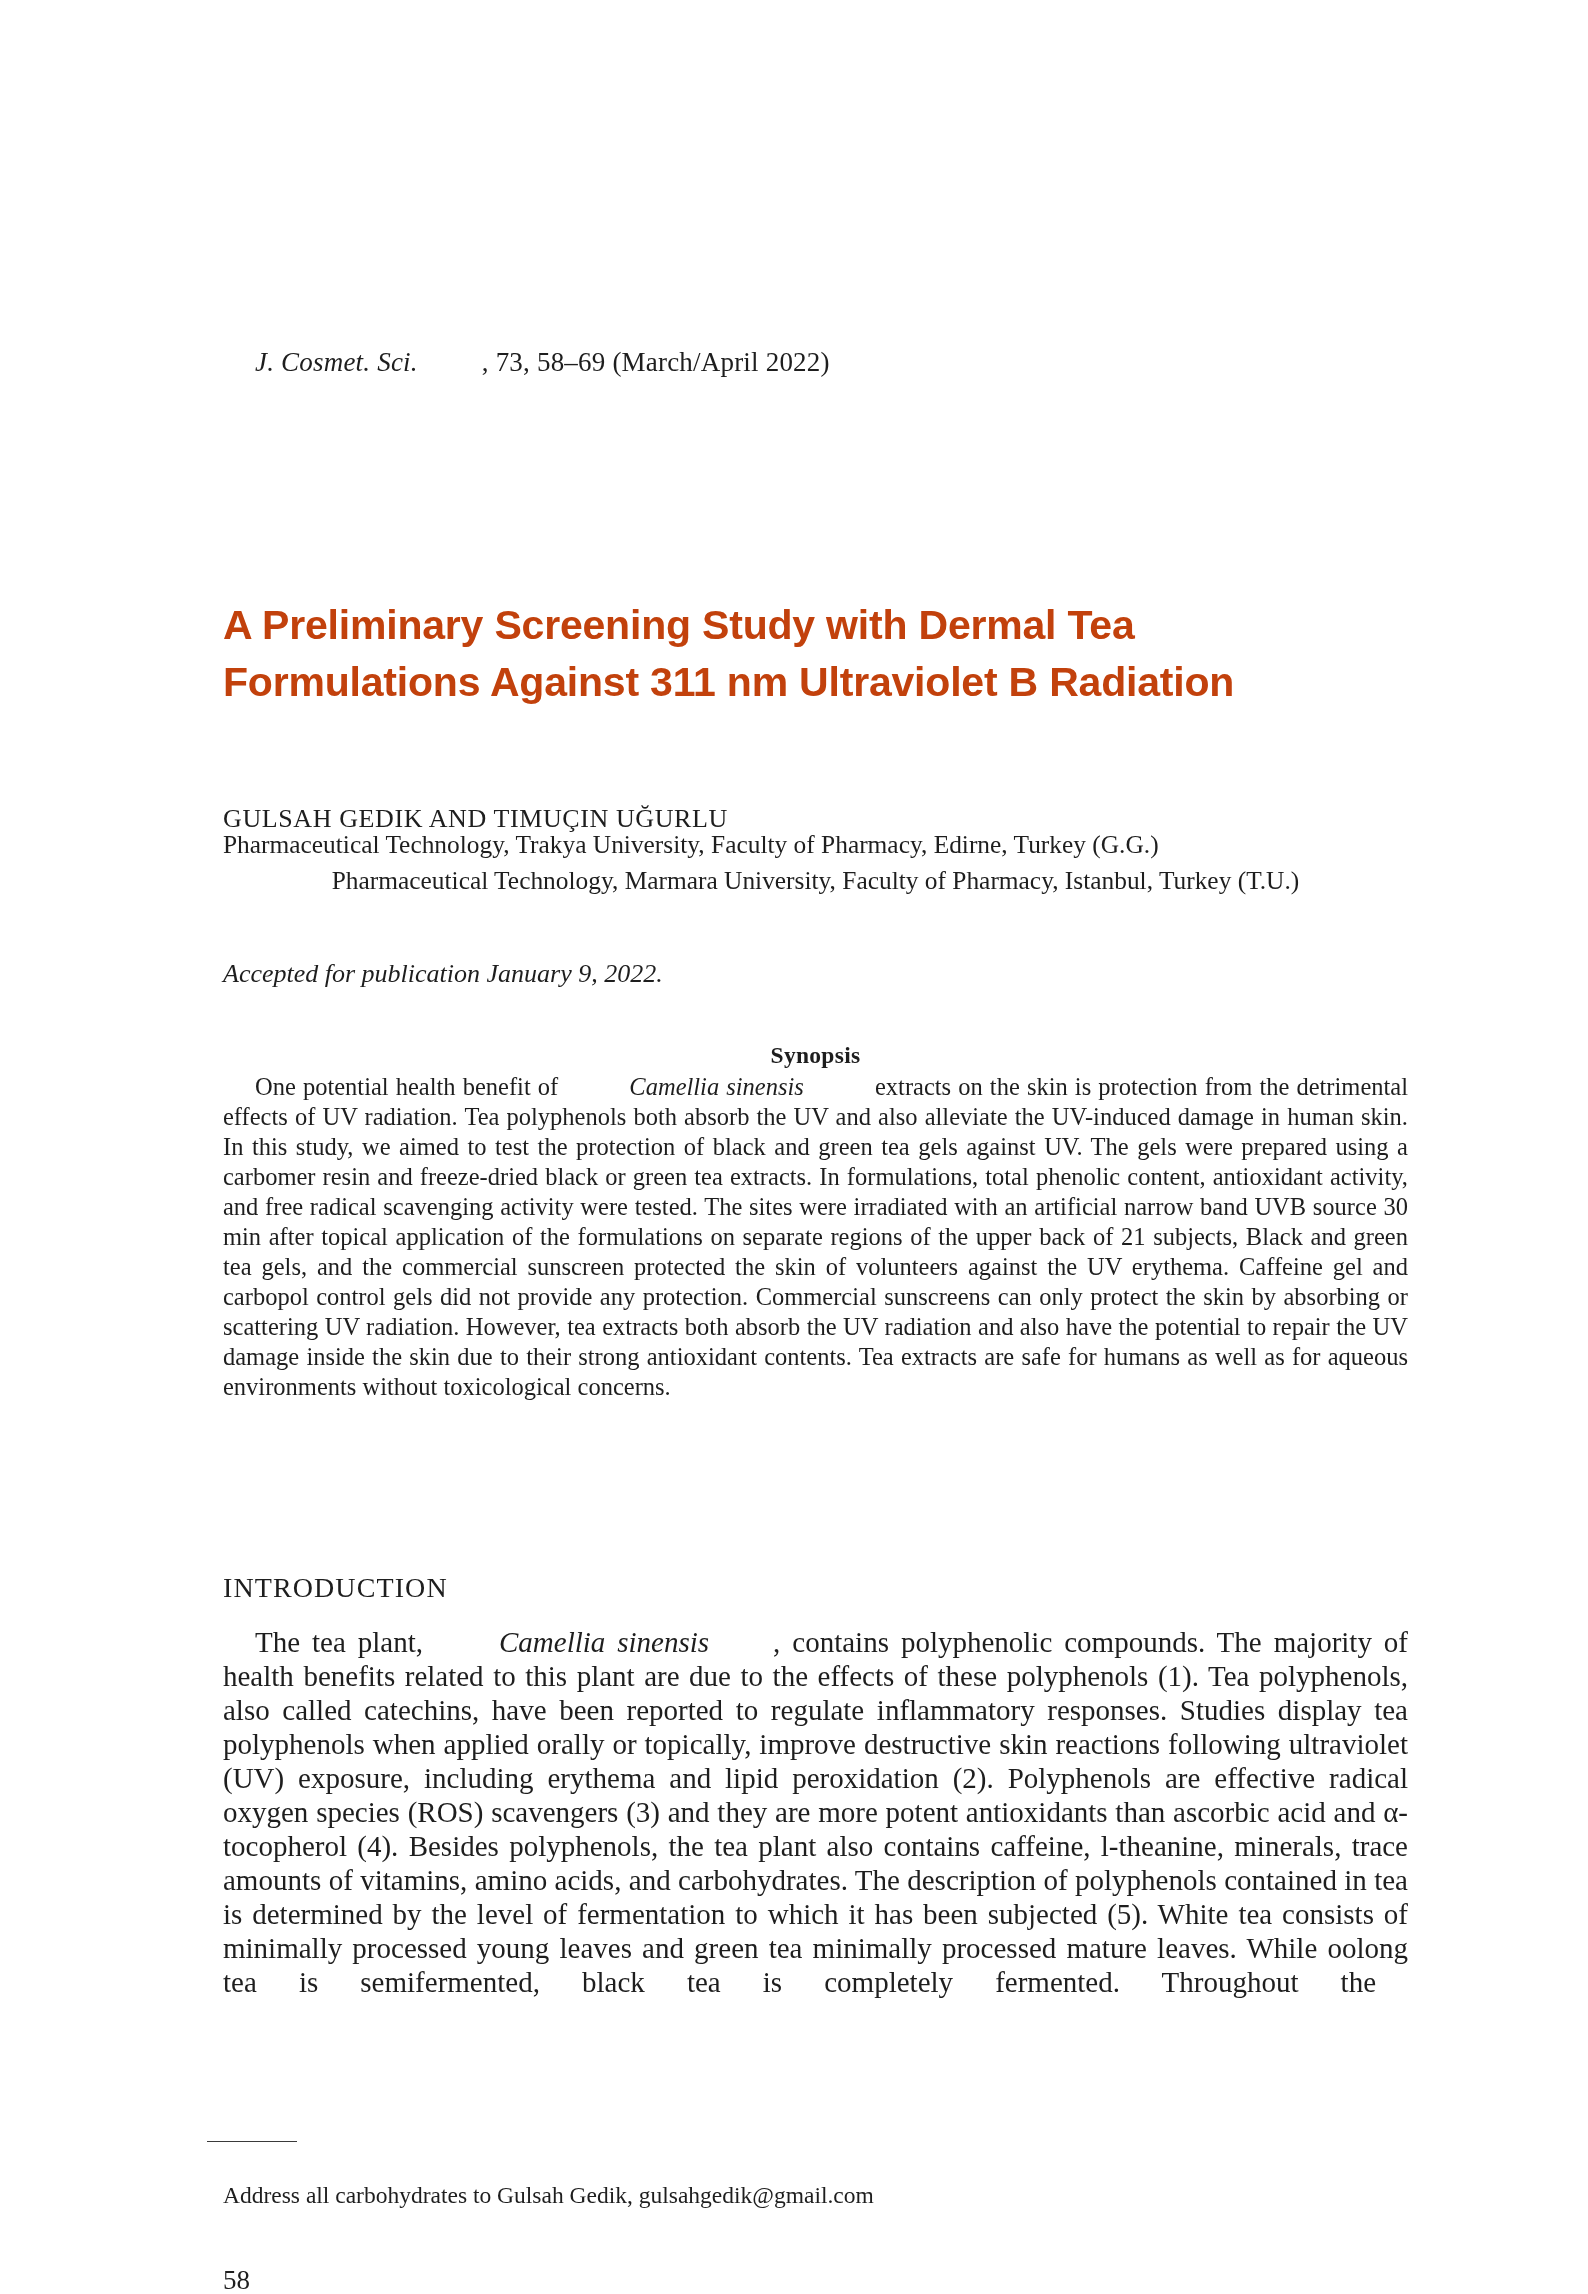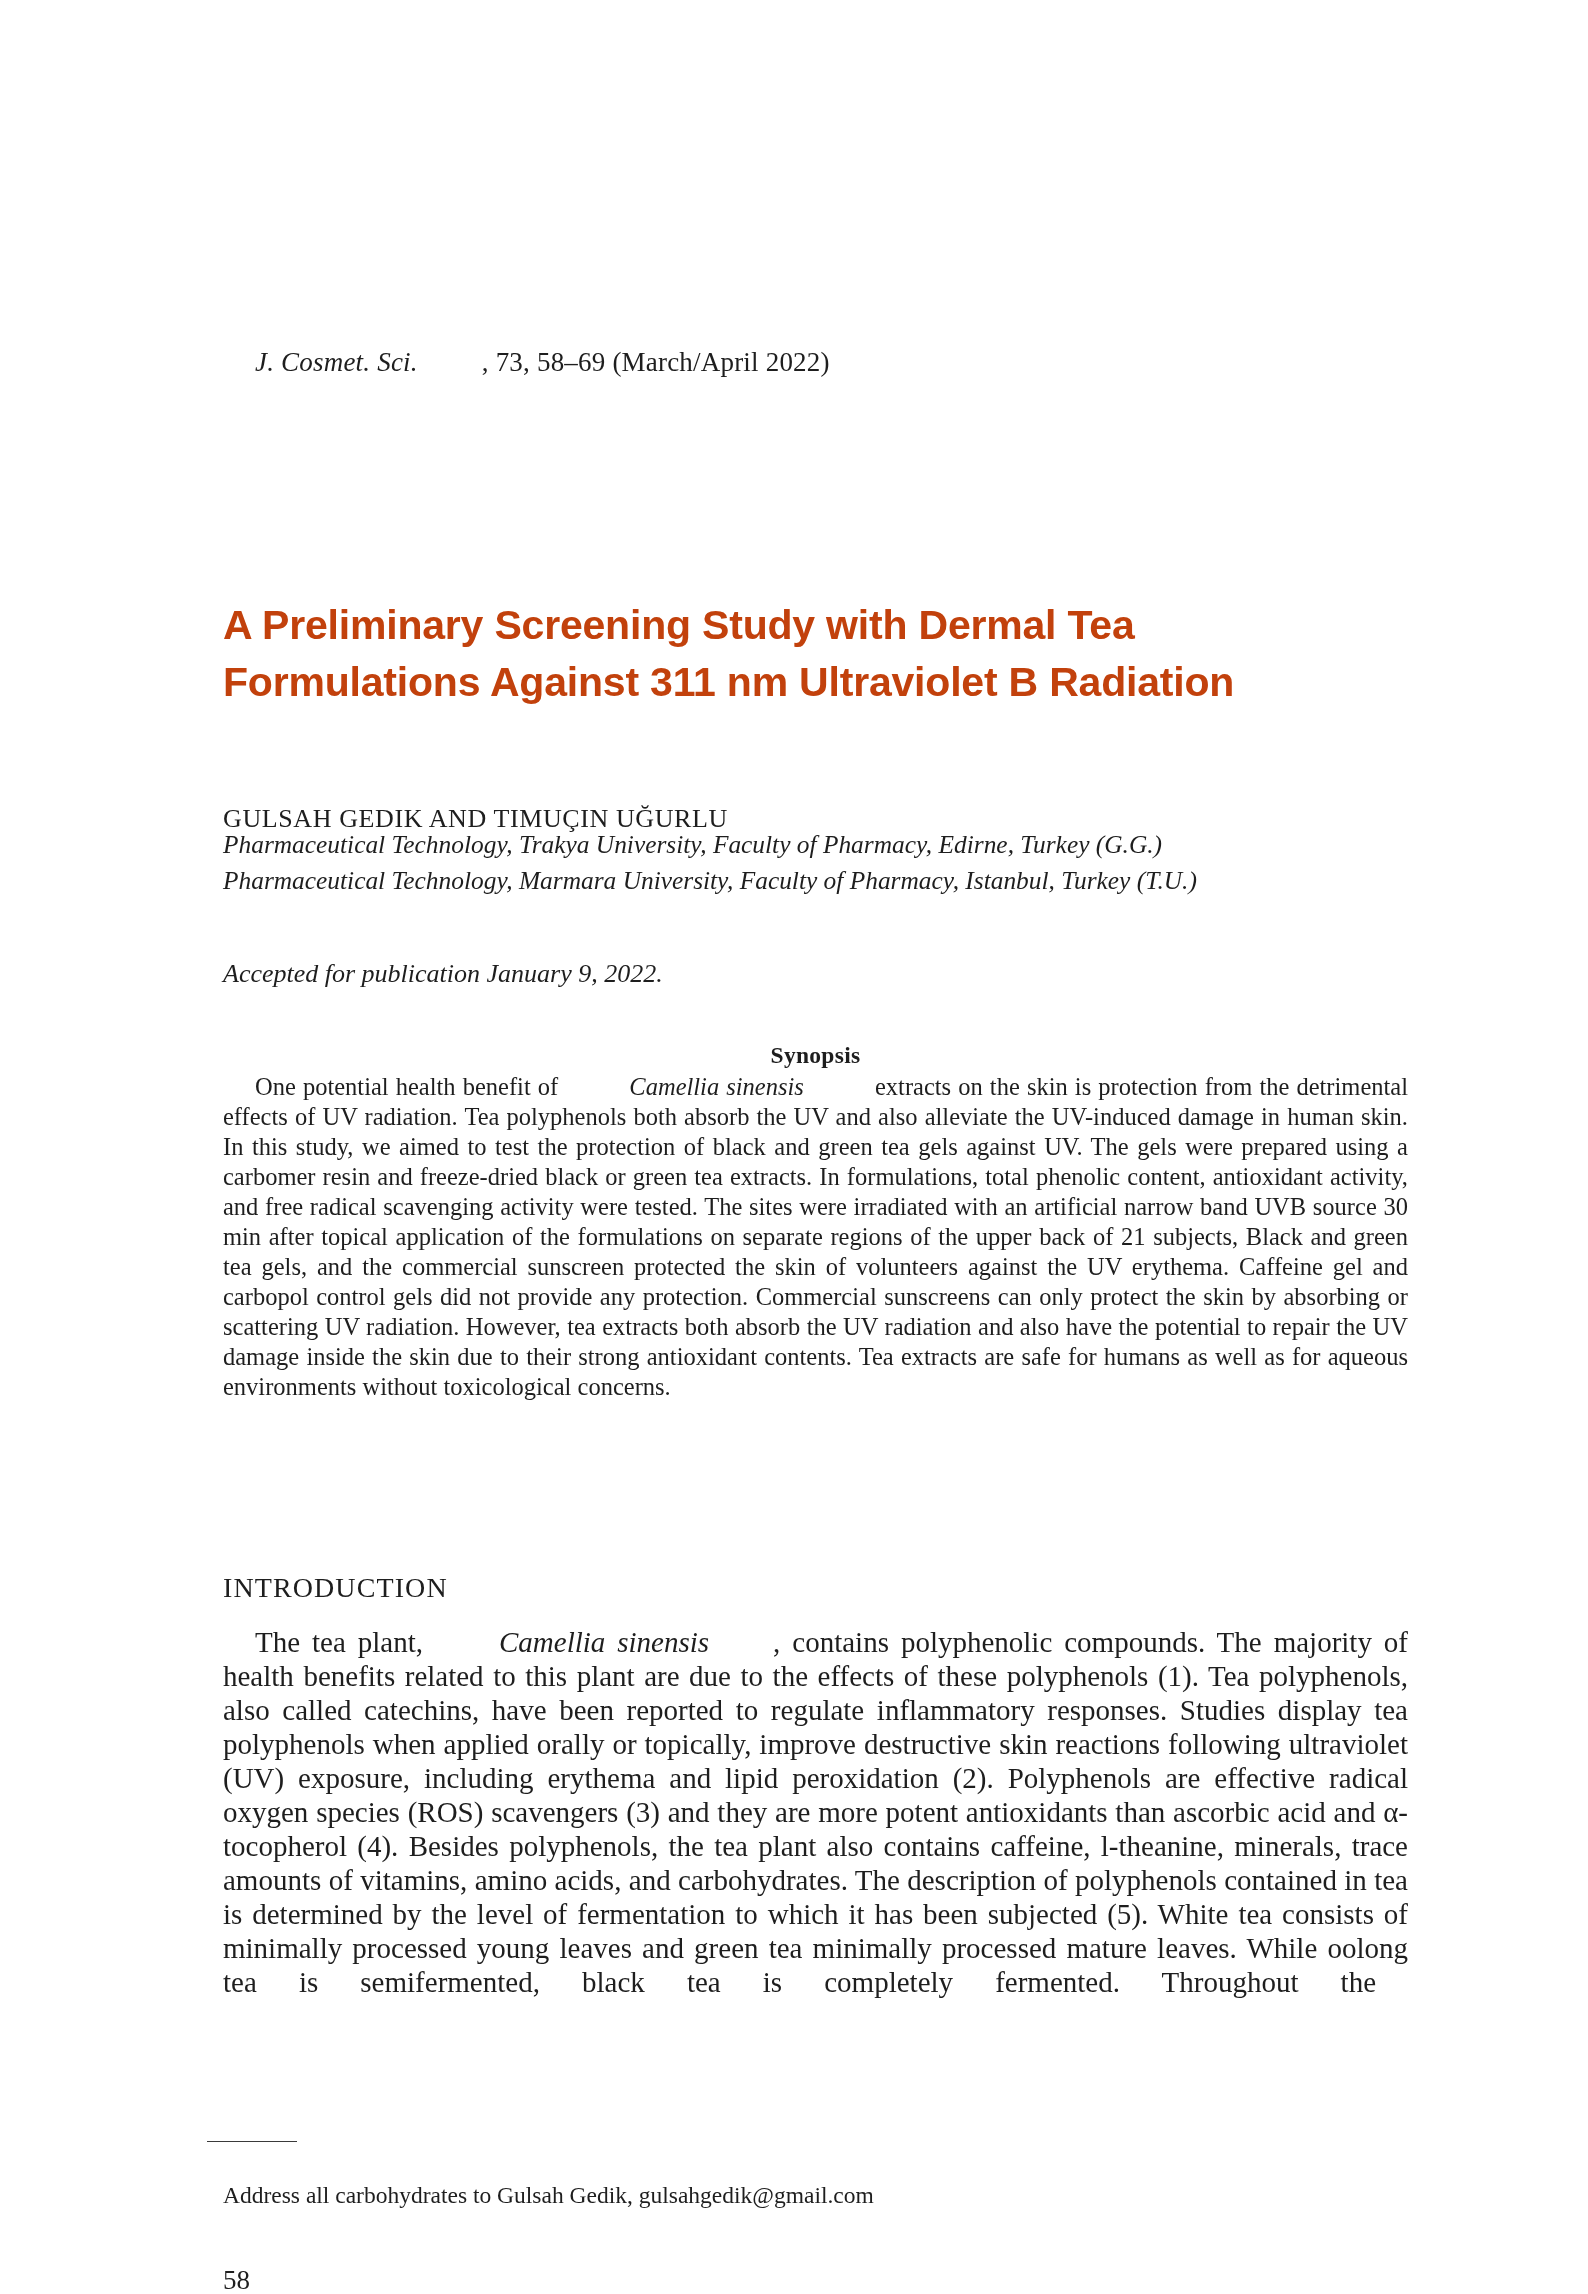--- a/index.html
+++ b/index.html
@@ -30,23 +30,22 @@
     line-height: 57px;
     letter-spacing: -0.2px;
     color: #c2410c;
   }
   .authors {
     top: 692px;
     font-size: 26px;
     letter-spacing: 0.6px;
   }
   .affiliation-1 { top: 714px; }
-  .affiliation-2 { top: 750px; }
+  .affiliation-2 { top: 750px; text-align: center; }
   .affiliation {
-    font-style: italic;
     font-size: 25.4px;
     line-height: 36px;
   }
   .accepted {
     top: 847px;
     font-style: italic;
     font-size: 26px;
   }
   .synopsis-heading {
     top: 930px;

